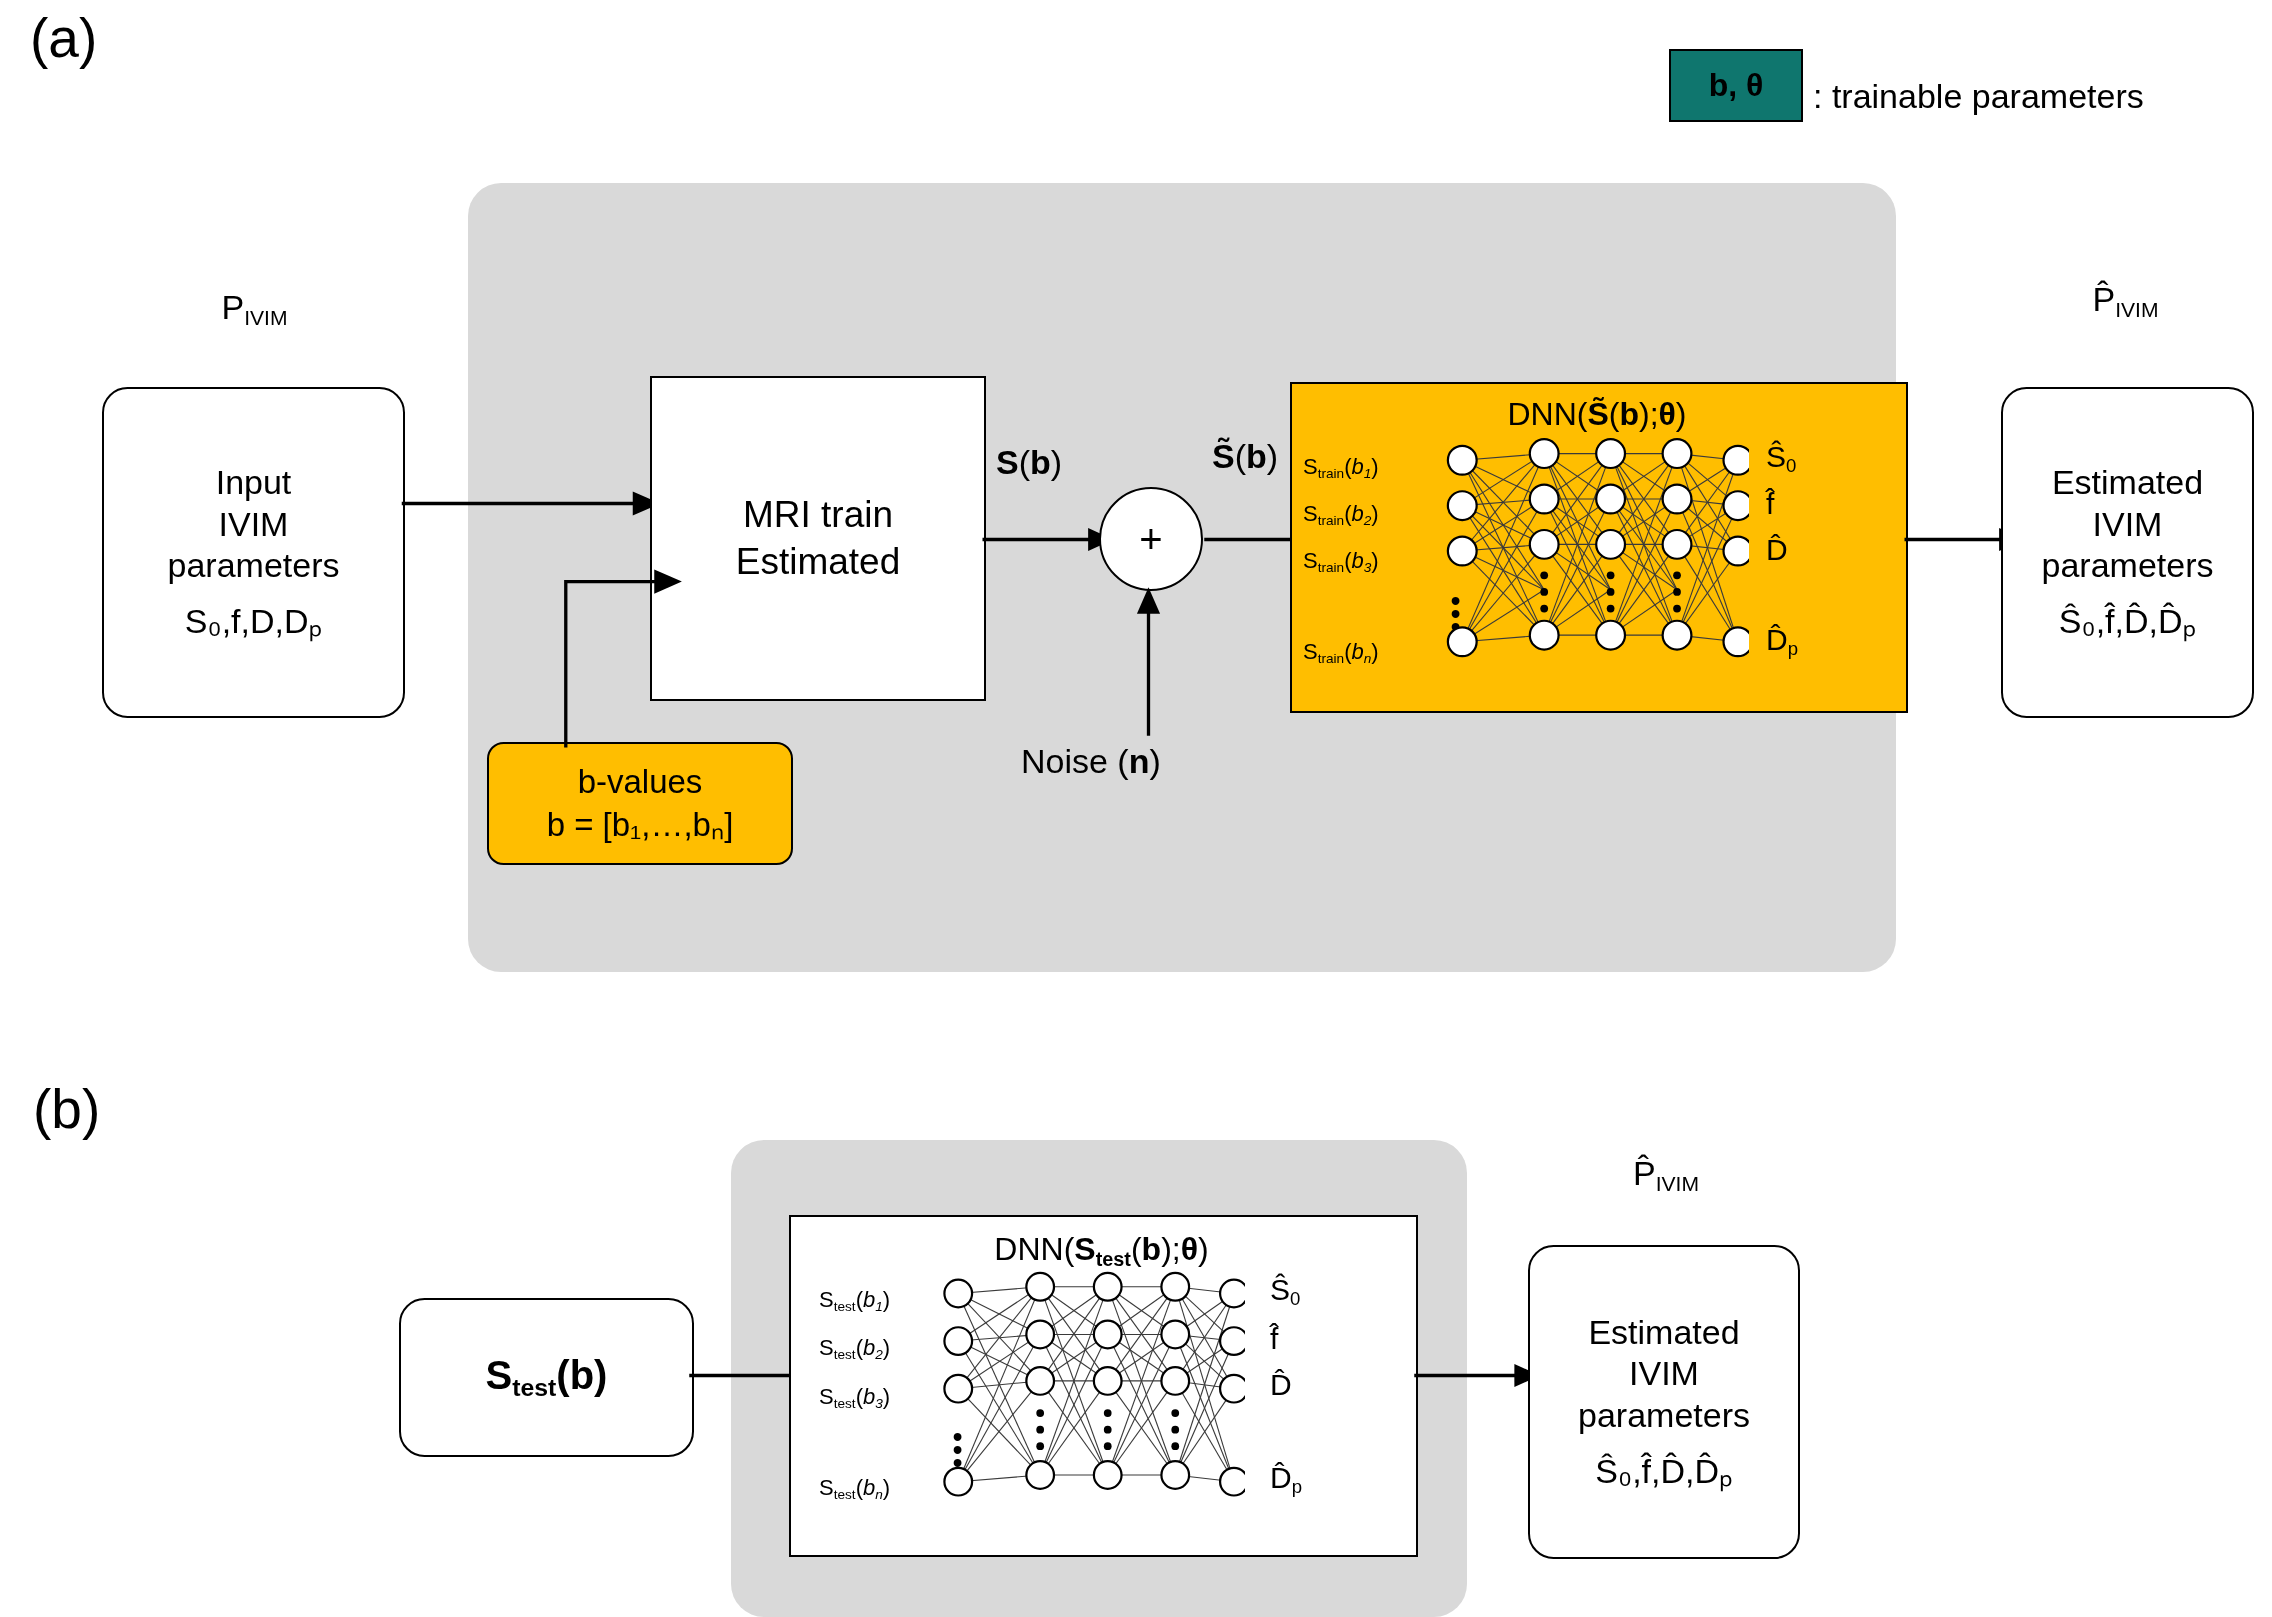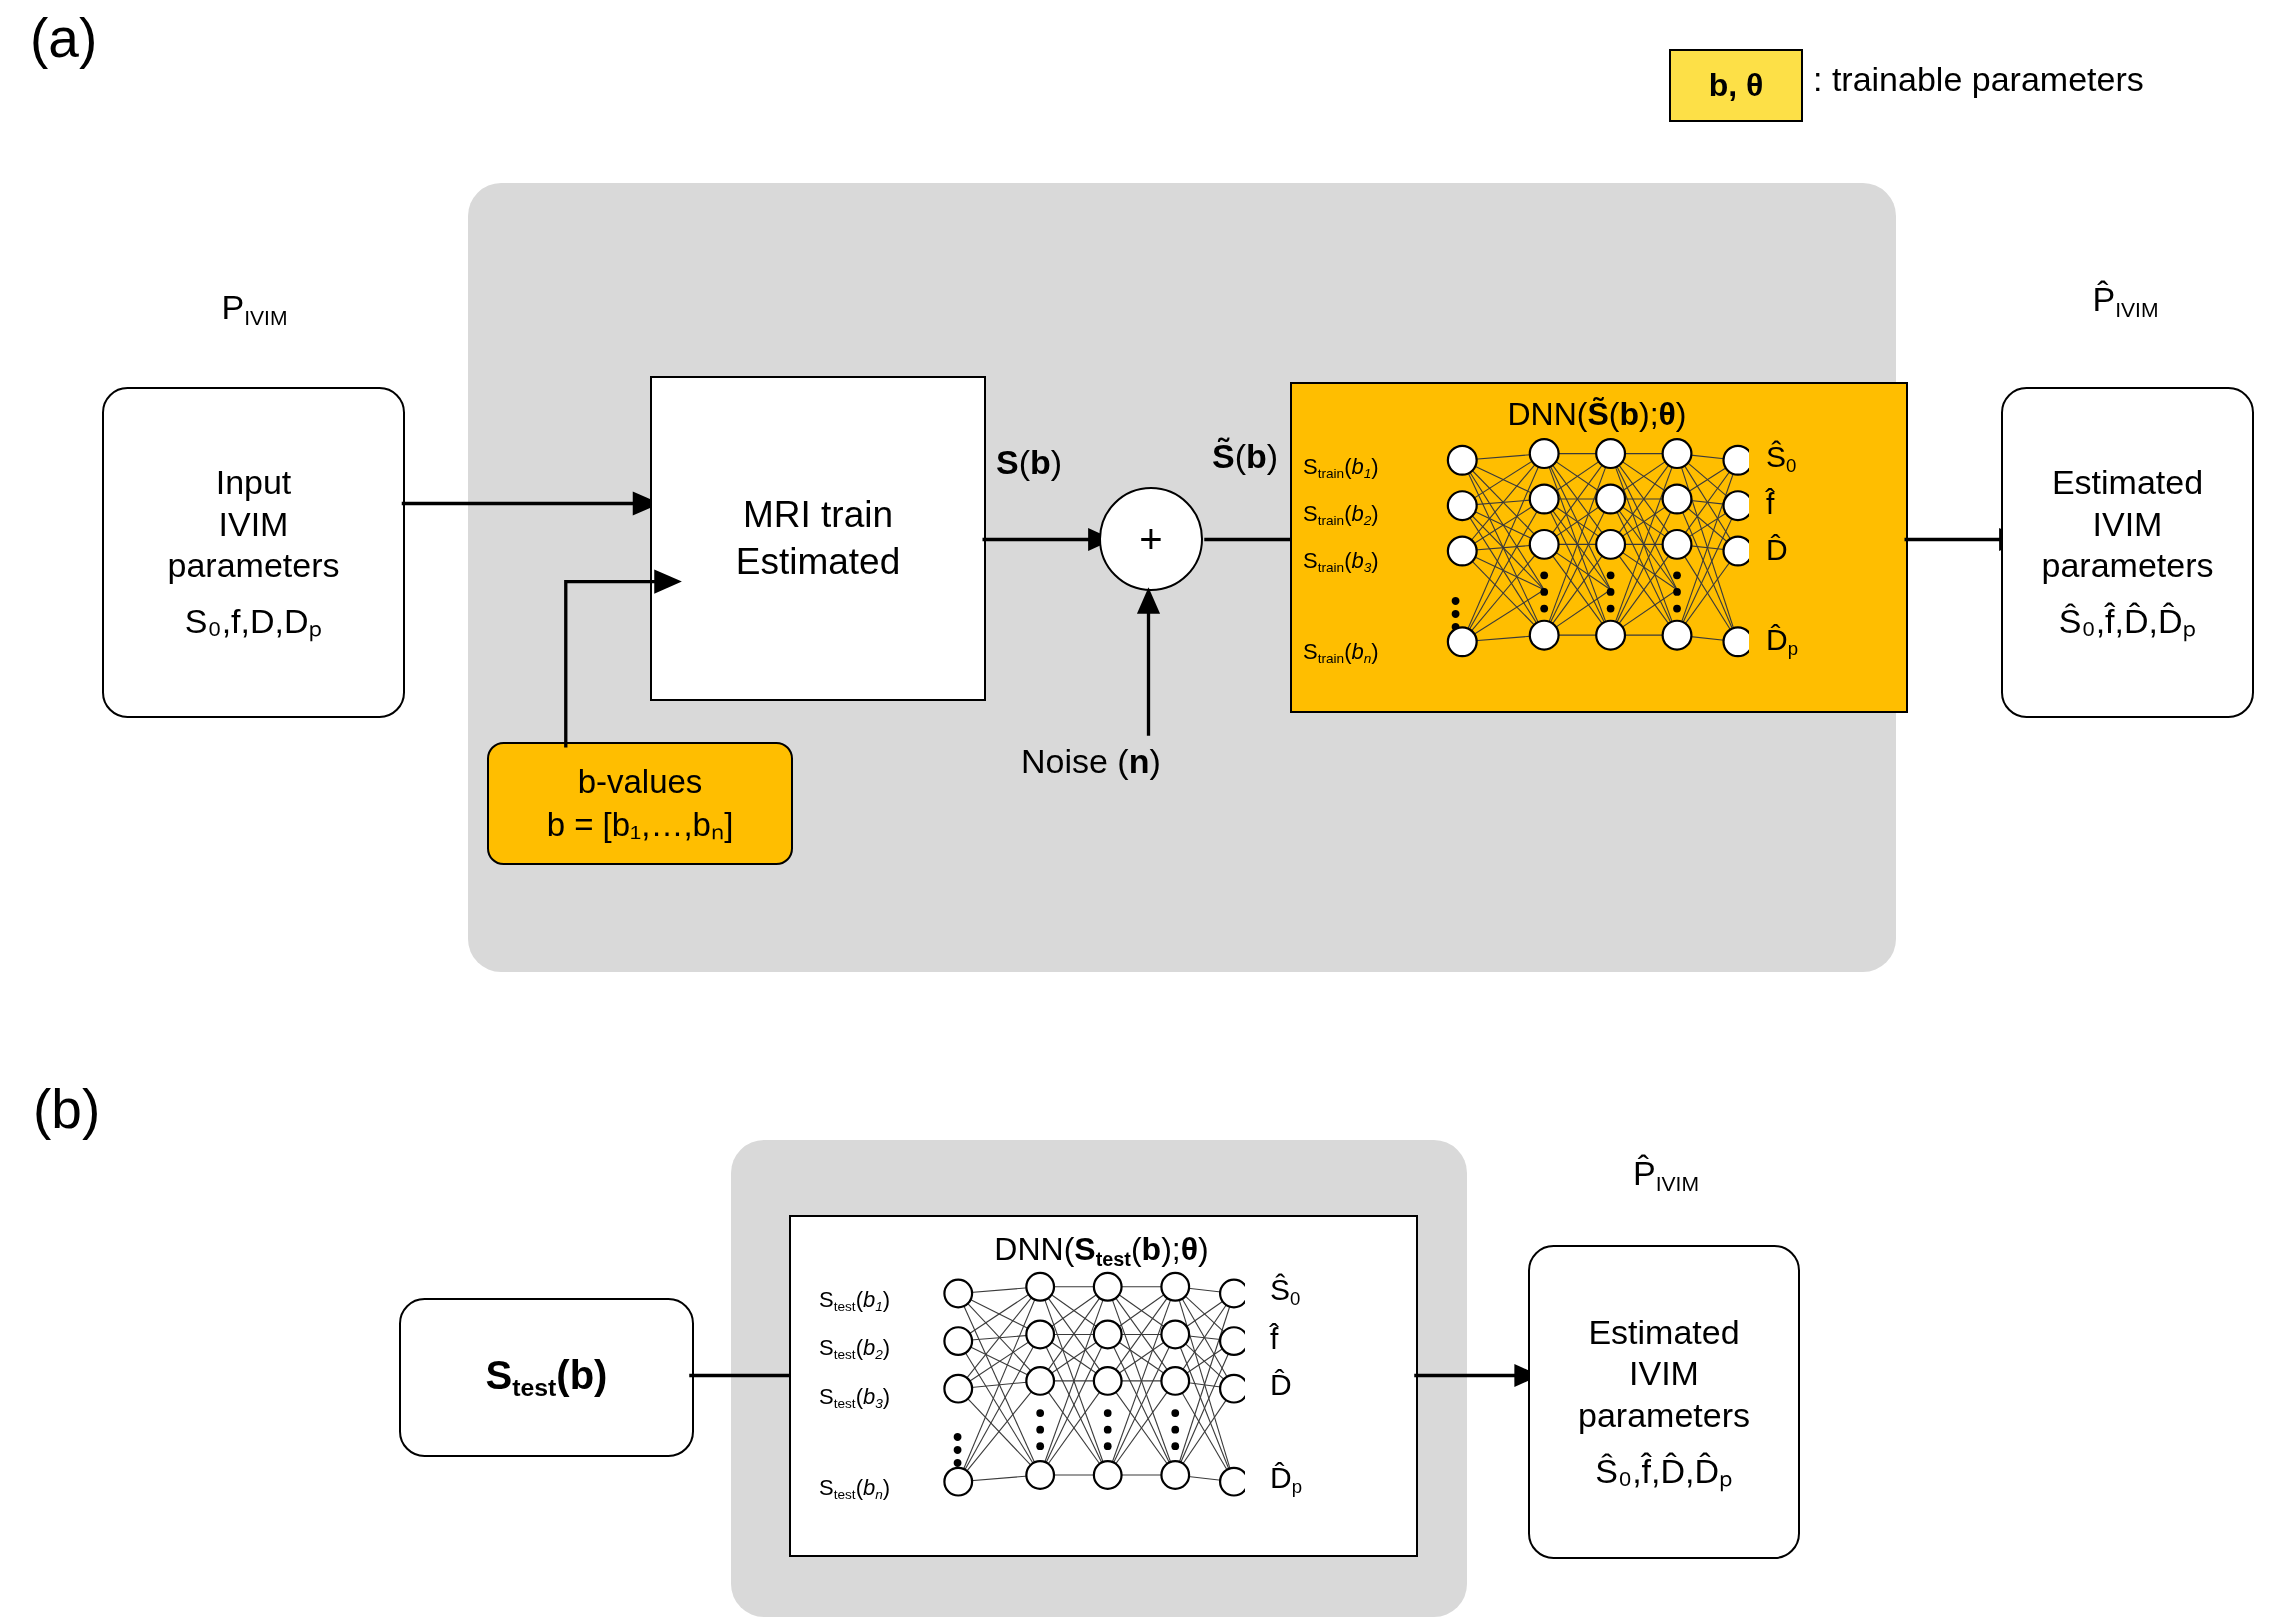--- a/index.html
+++ b/index.html
@@ -23,21 +23,21 @@
   
   .panel-label {
     font-size: 55px;
     font-weight: 400;
     line-height: 1;
     color: #000;
   }
 
   
   .legend-box {
-    background: #fde047;
+    background: #0f766e;
     border: 2.2px solid #000;
     display: flex;
     align-items: center;
     justify-content: center;
     font-size: 32px;
     font-weight: bold;
   }
   .legend-text {
     font-size: 34px;
   }
@@ -138,21 +138,21 @@
 </head>
 <body>
 
 <div id="root">
 
   <div class="abs panel-label" style="left:30px; top:11px;">(a)</div>
 
   <div class="abs legend-box" style="left:1669px; top:49px; width:130px; height:69px;">
     <span>b, θ</span>
   </div>
-  <div class="abs legend-text" style="left:1813px; top:60px;text-align:center;">: trainable parameters</div>
+  <div class="abs legend-text" style="left:1813px; top:77px;text-align:center;">: trainable parameters</div>
 
   <div class="abs grey-panel" style="left:468px; top:183px; width:1428px; height:789px;"></div>
 
   <div class="abs cap" style="left:166px; top:288px; width:177px;">
     <span>P</span><span class="sub">IVIM</span>
   </div>
 
   <div class="abs rbox" style="left:102px; top:387px; width:299px; height:327px;">
     <div>Input</div>
     <div>IVIM</div>

